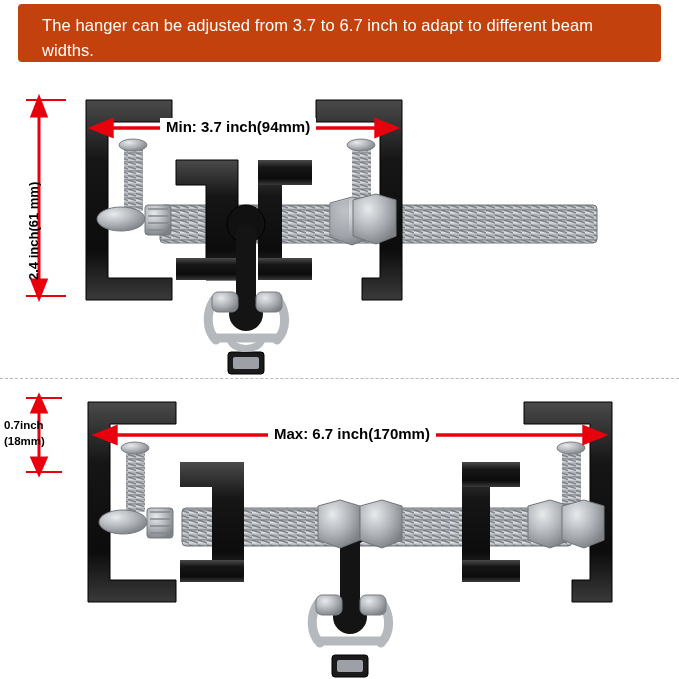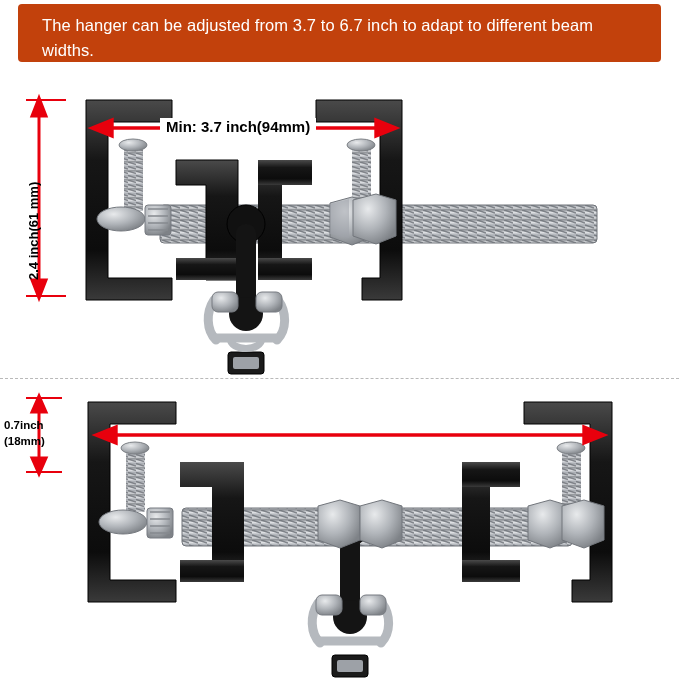--- a/index.html
+++ b/index.html
@@ -248,17 +248,18 @@
       <line x1="26" y1="472" x2="62" y2="472" stroke-width="2"></line>
     </g>
   </svg>
 
   <div class="divider"></div>
 
   <div class="arrow-label" style="left: 160px; top: 109px; margin-top: 9px;">Min: 3.7 inch(94mm)</div>
 
   <div class="dim-vert" style="left: 26px; top: 280px; transform: rotate(-90deg);">2.4 inch(61 mm)</div>
 
+  <div class="arrow-label" style="left: 268px; top: 425px;">Max: 6.7 inch(170mm)</div>
 
   <div class="small-vert-label" style="left: 4px; top: 418px; width: 70px;">0.7inch</div>
   <div class="small-vert-label" style="left: 4px; top: 434px; width: 70px;">(18mm)</div>
 
 </div>
 
 </body></html>

